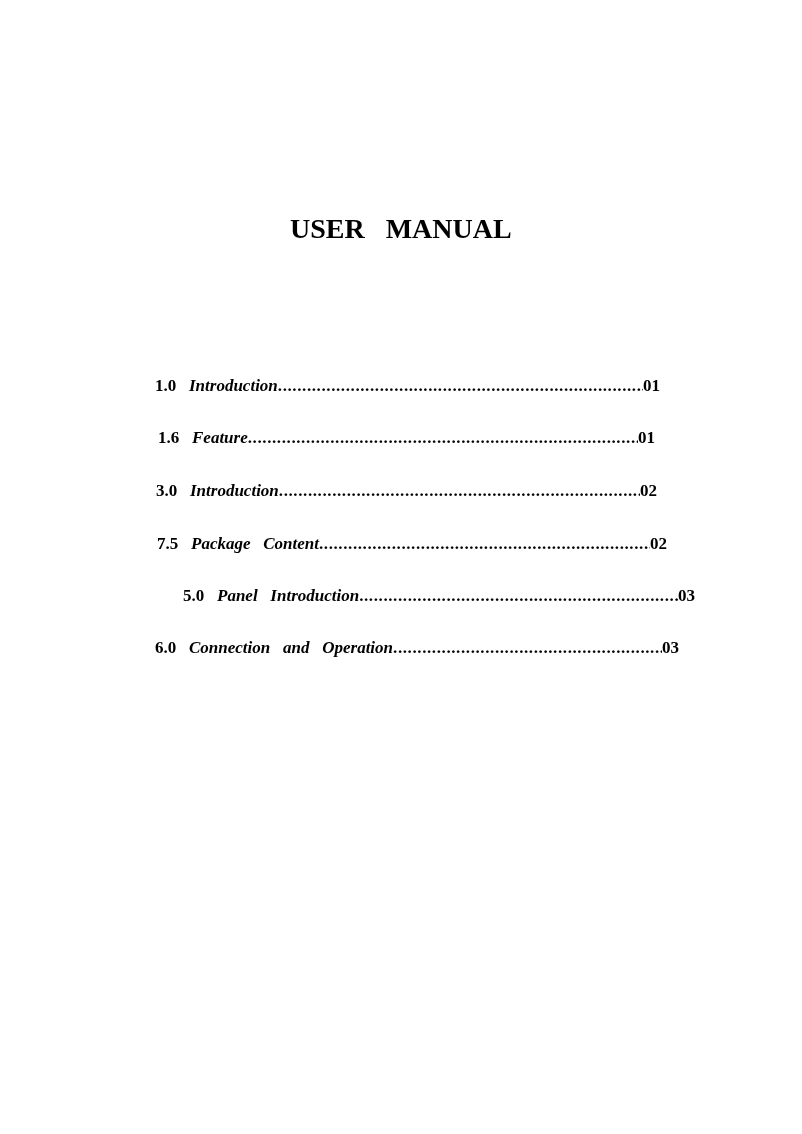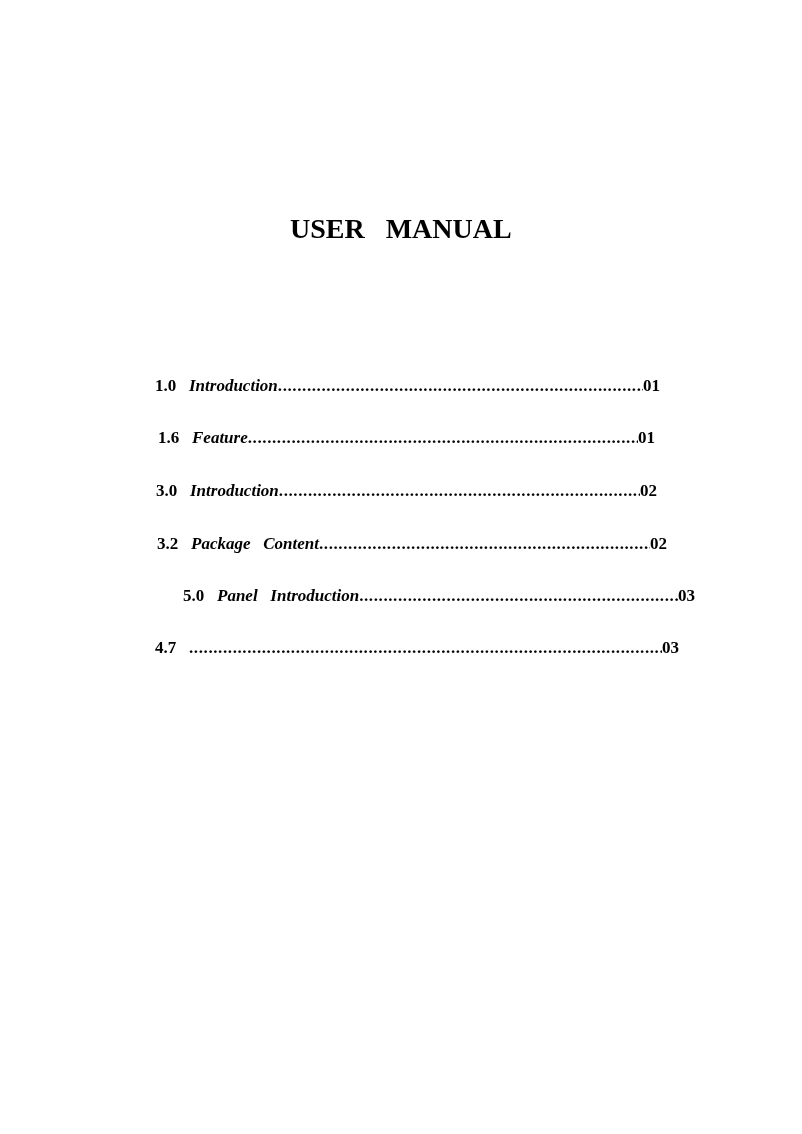--- a/index.html
+++ b/index.html
@@ -88,34 +88,35 @@
       <span class="toc-page">01</span>
     </div>
     <div class="toc-entry" style="left: 156px; top: 481px; width: 501px;">
       <span class="toc-num">3.0</span>
         <span class="toc-num">   </span>
       <span class="toc-label">Introduction</span>
       <span class="toc-leader"></span>
       <span class="toc-page">02</span>
     </div>
     <div class="toc-entry" style="left: 157px; top: 534px; width: 510px;">
-      <span class="toc-num">3.2</span>
+      <span class="toc-num">7.5</span>
         <span class="toc-num">   </span>
       <span class="toc-label">Package   Content</span>
       <span class="toc-leader"></span>
       <span class="toc-page">02</span>
     </div>
     <div class="toc-entry" style="left: 155px; top: 586px; width: 512px; margin-left: 28px;">
       <span class="toc-num">5.0</span>
         <span class="toc-num">   </span>
       <span class="toc-label">Panel   Introduction</span>
       <span class="toc-leader"></span>
       <span class="toc-page">03</span>
     </div>
     <div class="toc-entry" style="left: 155px; top: 638px; width: 524px;">
-      <span class="toc-num">4.7</span>
+      <span class="toc-num">6.0</span>
         <span class="toc-num">   </span>
+      <span class="toc-label">Connection   and   Operation</span>
       <span class="toc-leader"></span>
       <span class="toc-page">03</span>
     </div>
   </div>
 
 </div>
 
 </body></html>

